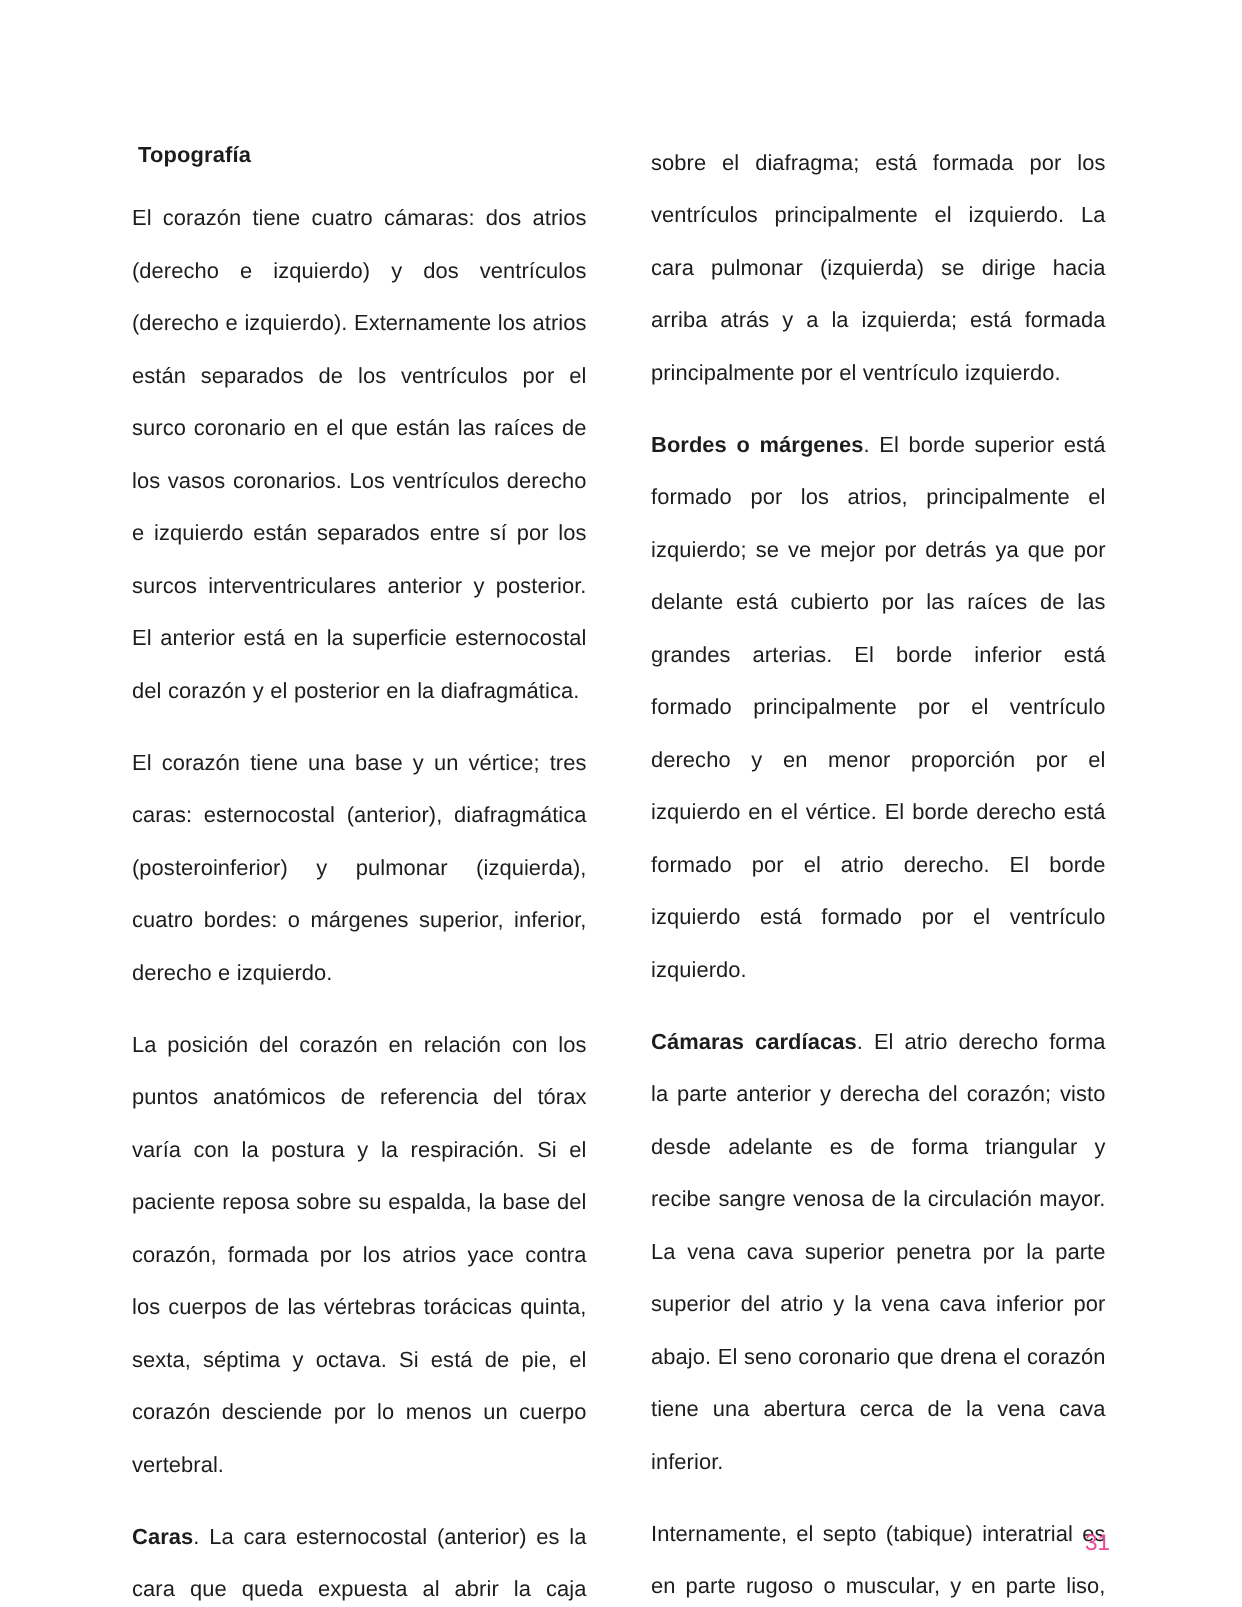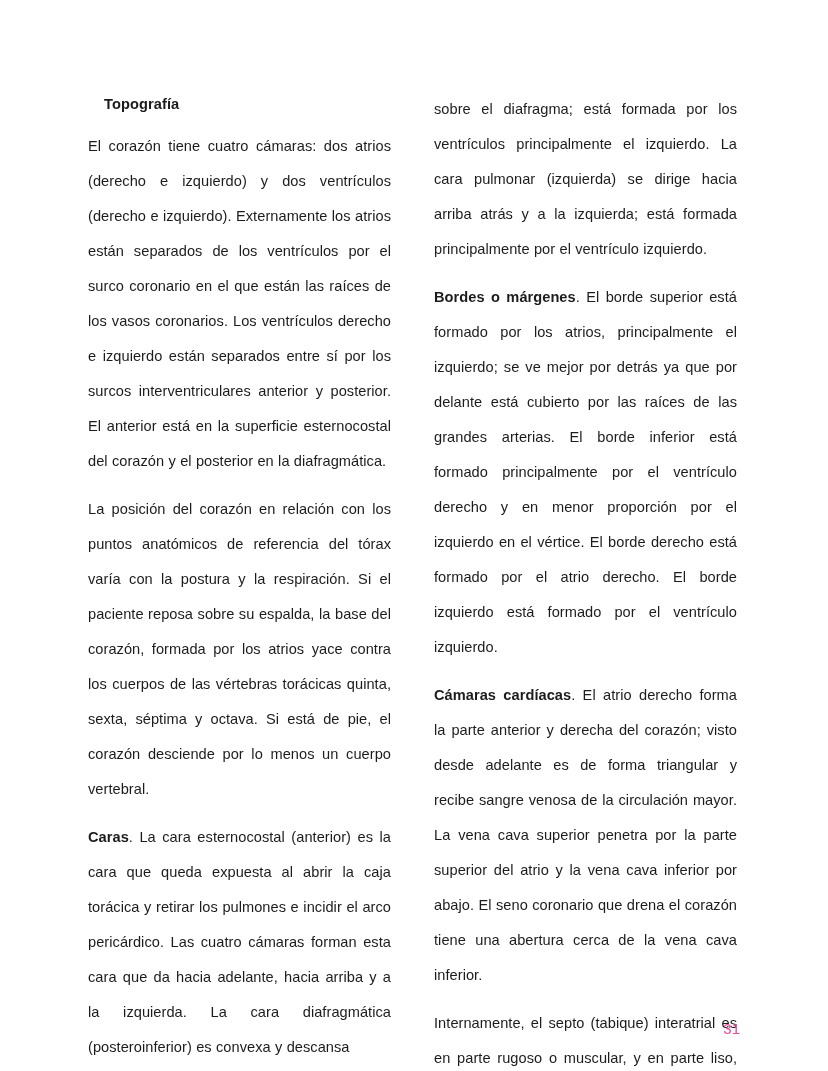--- a/index.html
+++ b/index.html
@@ -31,21 +31,21 @@
     align-items: flex-start;
   }
   .column {
     width: 303px;
     flex: 0 0 303px;
   }
   .section-heading {
     font-size: 14.6px;
     font-weight: bold;
     line-height: 25px;
-    margin: 0 0 12px 16px;
+    margin: 0 0 12px 4px;
     letter-spacing: 0.1px;
   }
   p.para {
     font-size: 14.6px;
     line-height: 35px;
     margin: 0 0 13px 0;
     text-align: justify;
     text-justify: inter-word;
     letter-spacing: 0.05px;
     word-spacing: 0.2px;
@@ -73,20 +73,21 @@
 
 <div class="page">
 
   <div class="content">
 
     <div class="column">
       <h2 class="section-heading">Topografía</h2>
 
       <p class="para"><span class="runin"></span><span>El corazón tiene cuatro cámaras: dos atrios (derecho e izquierdo) y dos ventrículos (derecho e izquierdo). Externamente los atrios están separados de los ventrículos por el surco coronario en el que están las raíces de los vasos coronarios. Los ventrículos derecho e izquierdo están separados entre sí por los surcos interventriculares anterior y posterior. El anterior está en la superficie esternocostal del corazón y el posterior en la diafragmática.</span></p>
 
+      <p class="para"><span class="runin"></span><span>El corazón tiene una base y un vértice; tres caras: esternocostal (anterior), diafragmática (posteroinferior) y pulmonar (izquierda), cuatro bordes: o márgenes superior, inferior, derecho e izquierdo.</span></p>
 
       <p class="para"><span class="runin"></span><span>La posición del corazón en relación con los puntos anatómicos de referencia del tórax varía con la postura y la respiración. Si el paciente reposa sobre su espalda, la base del corazón, formada por los atrios yace contra los cuerpos de las vértebras torácicas quinta, sexta, séptima y octava. Si está de pie, el corazón desciende por lo menos un cuerpo vertebral.</span></p>
 
 
       <p class="para"><span class="runin">Caras</span><span>. La cara esternocostal (anterior) es la cara que queda expuesta al abrir la caja torácica y retirar los pulmones e incidir el arco pericárdico. Las cuatro cámaras forman esta cara que da hacia adelante, hacia arriba y a la izquierda. La cara diafragmática (posteroinferior) es convexa y descansa</span></p>
     </div>
 
     <div class="column">
       <p class="para"><span class="runin"></span><span>sobre el diafragma; está formada por los ventrículos principalmente el izquierdo. La cara pulmonar (izquierda) se dirige hacia arriba atrás y a la izquierda; está formada principalmente por el ventrículo izquierdo.</span></p>
 

